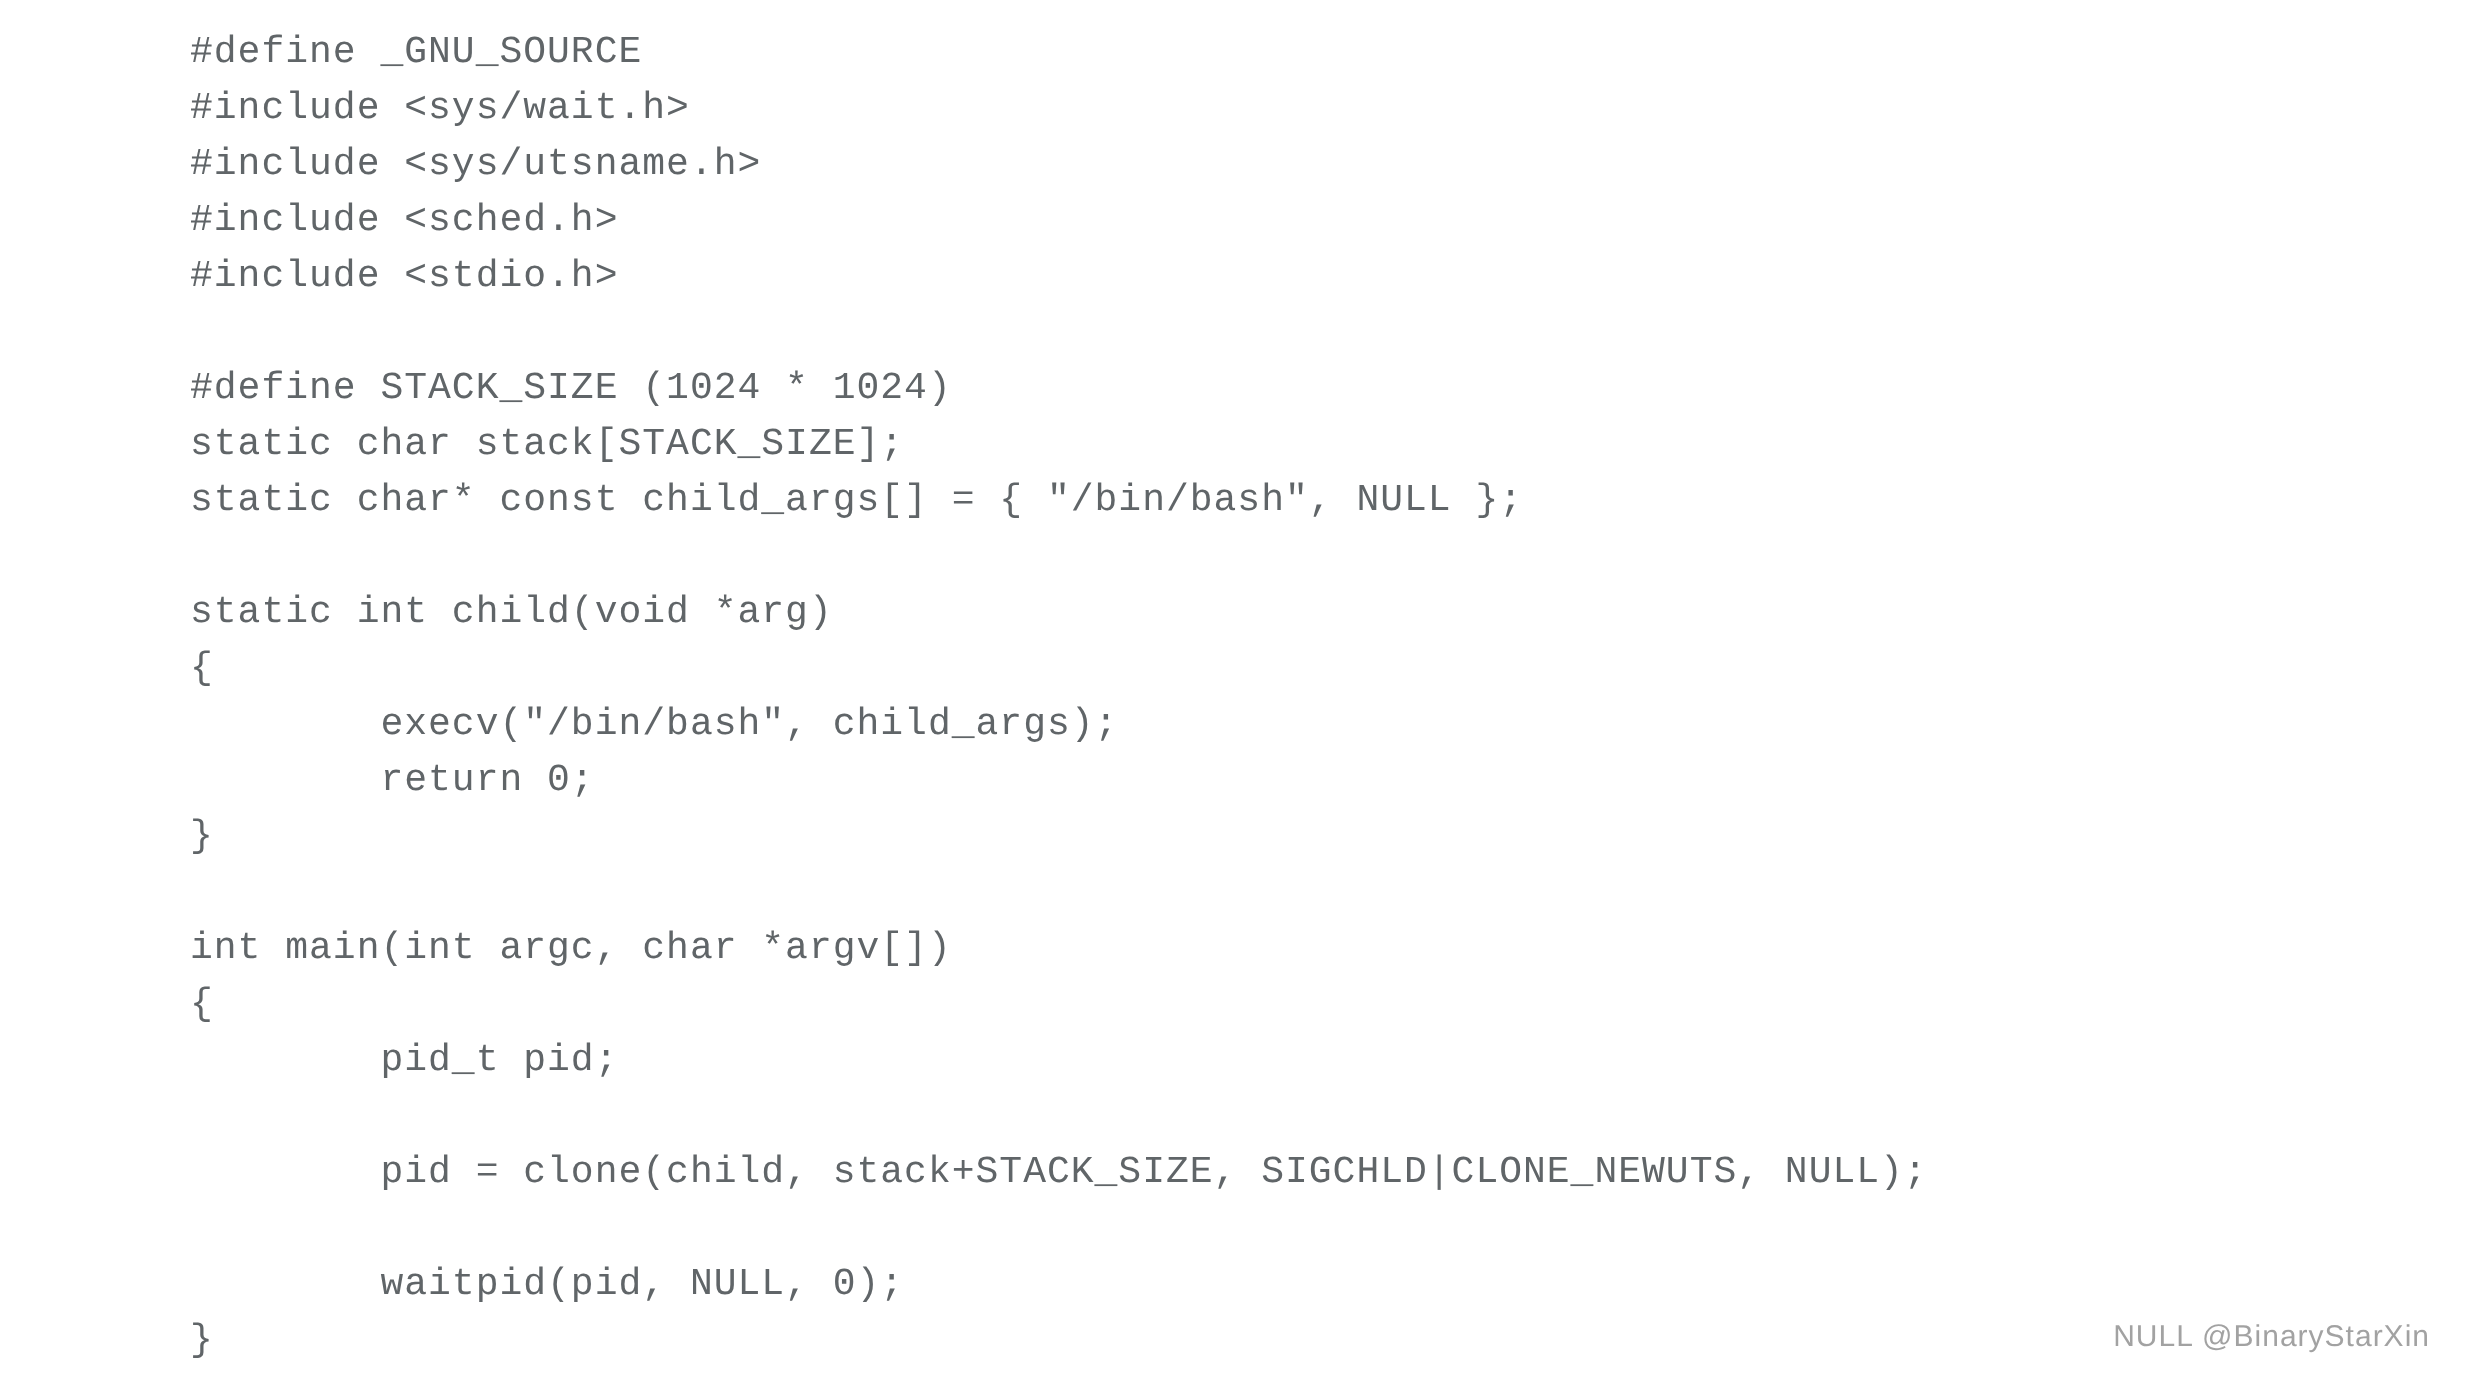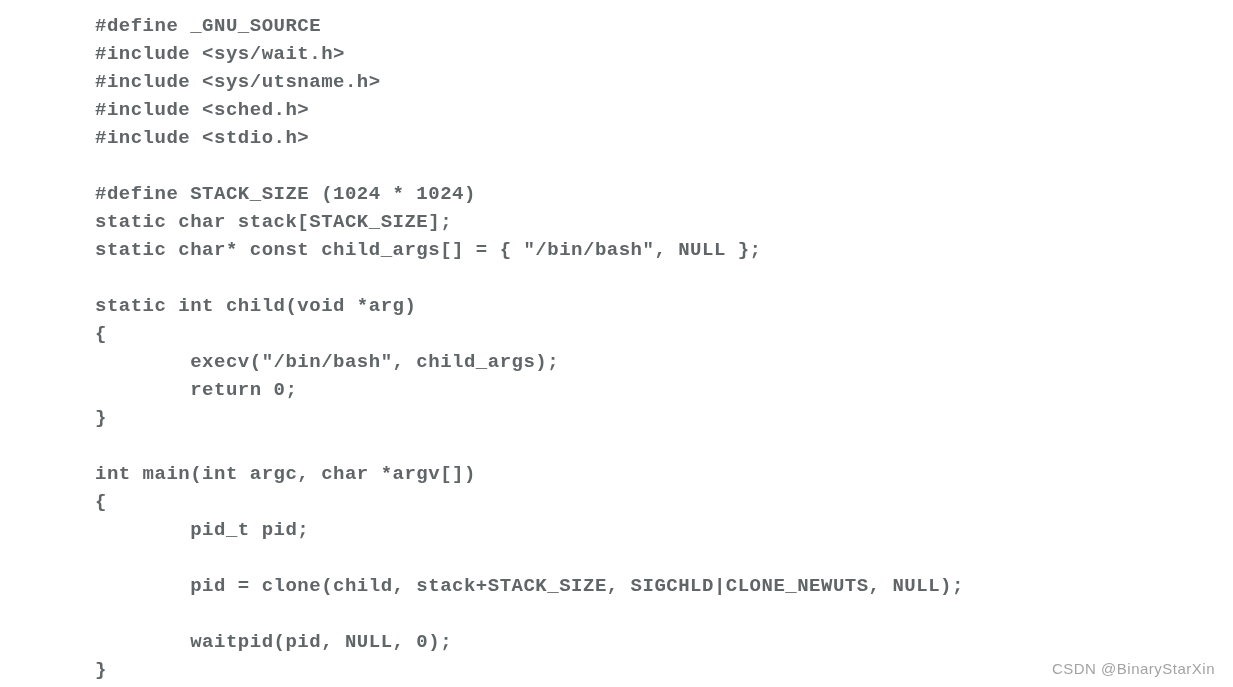--- a/index.html
+++ b/index.html
@@ -16,33 +16,32 @@
       color: #606568;
       letter-spacing: 0.5px;
       position: relative;
       padding-top: 12px;
       padding-left: 95px;
     }
     pre {
       font-family: inherit;
       white-space: pre;
       line-height: 28px;
-      font-weight: bold;
     }
     .line {
       display: block;
       min-height: 28px;
     }
     .watermark {
       position: absolute;
       bottom: 10px;
       right: 18px;
       font-family: Arial, sans-serif;
       font-size: 15px;
       color: rgba(100, 100, 100, 0.6);
     }
   </style>
 </head>
 <body>
 
 <pre><span class="line">#define _GNU_SOURCE</span><span class="line">#include &lt;sys/wait.h&gt;</span><span class="line">#include &lt;sys/utsname.h&gt;</span><span class="line">#include &lt;sched.h&gt;</span><span class="line">#include &lt;stdio.h&gt;</span><span class="line"></span><span class="line">#define STACK_SIZE (1024 * 1024)</span><span class="line">static char stack[STACK_SIZE];</span><span class="line">static char* const child_args[] = { "/bin/bash", NULL };</span><span class="line"></span><span class="line">static int child(void *arg)</span><span class="line">{</span><span class="line">        execv("/bin/bash", child_args);</span><span class="line">        return 0;</span><span class="line">}</span><span class="line"></span><span class="line">int main(int argc, char *argv[])</span><span class="line">{</span><span class="line">        pid_t pid;</span><span class="line"></span><span class="line">        pid = clone(child, stack+STACK_SIZE, SIGCHLD|CLONE_NEWUTS, NULL);</span><span class="line"></span><span class="line">        waitpid(pid, NULL, 0);</span><span class="line">}</span></pre>
 
-<div class="watermark">CSDN @BinaryStarXin</div>
+<div class="watermark">NULL @BinaryStarXin</div>
 
 </body></html>

